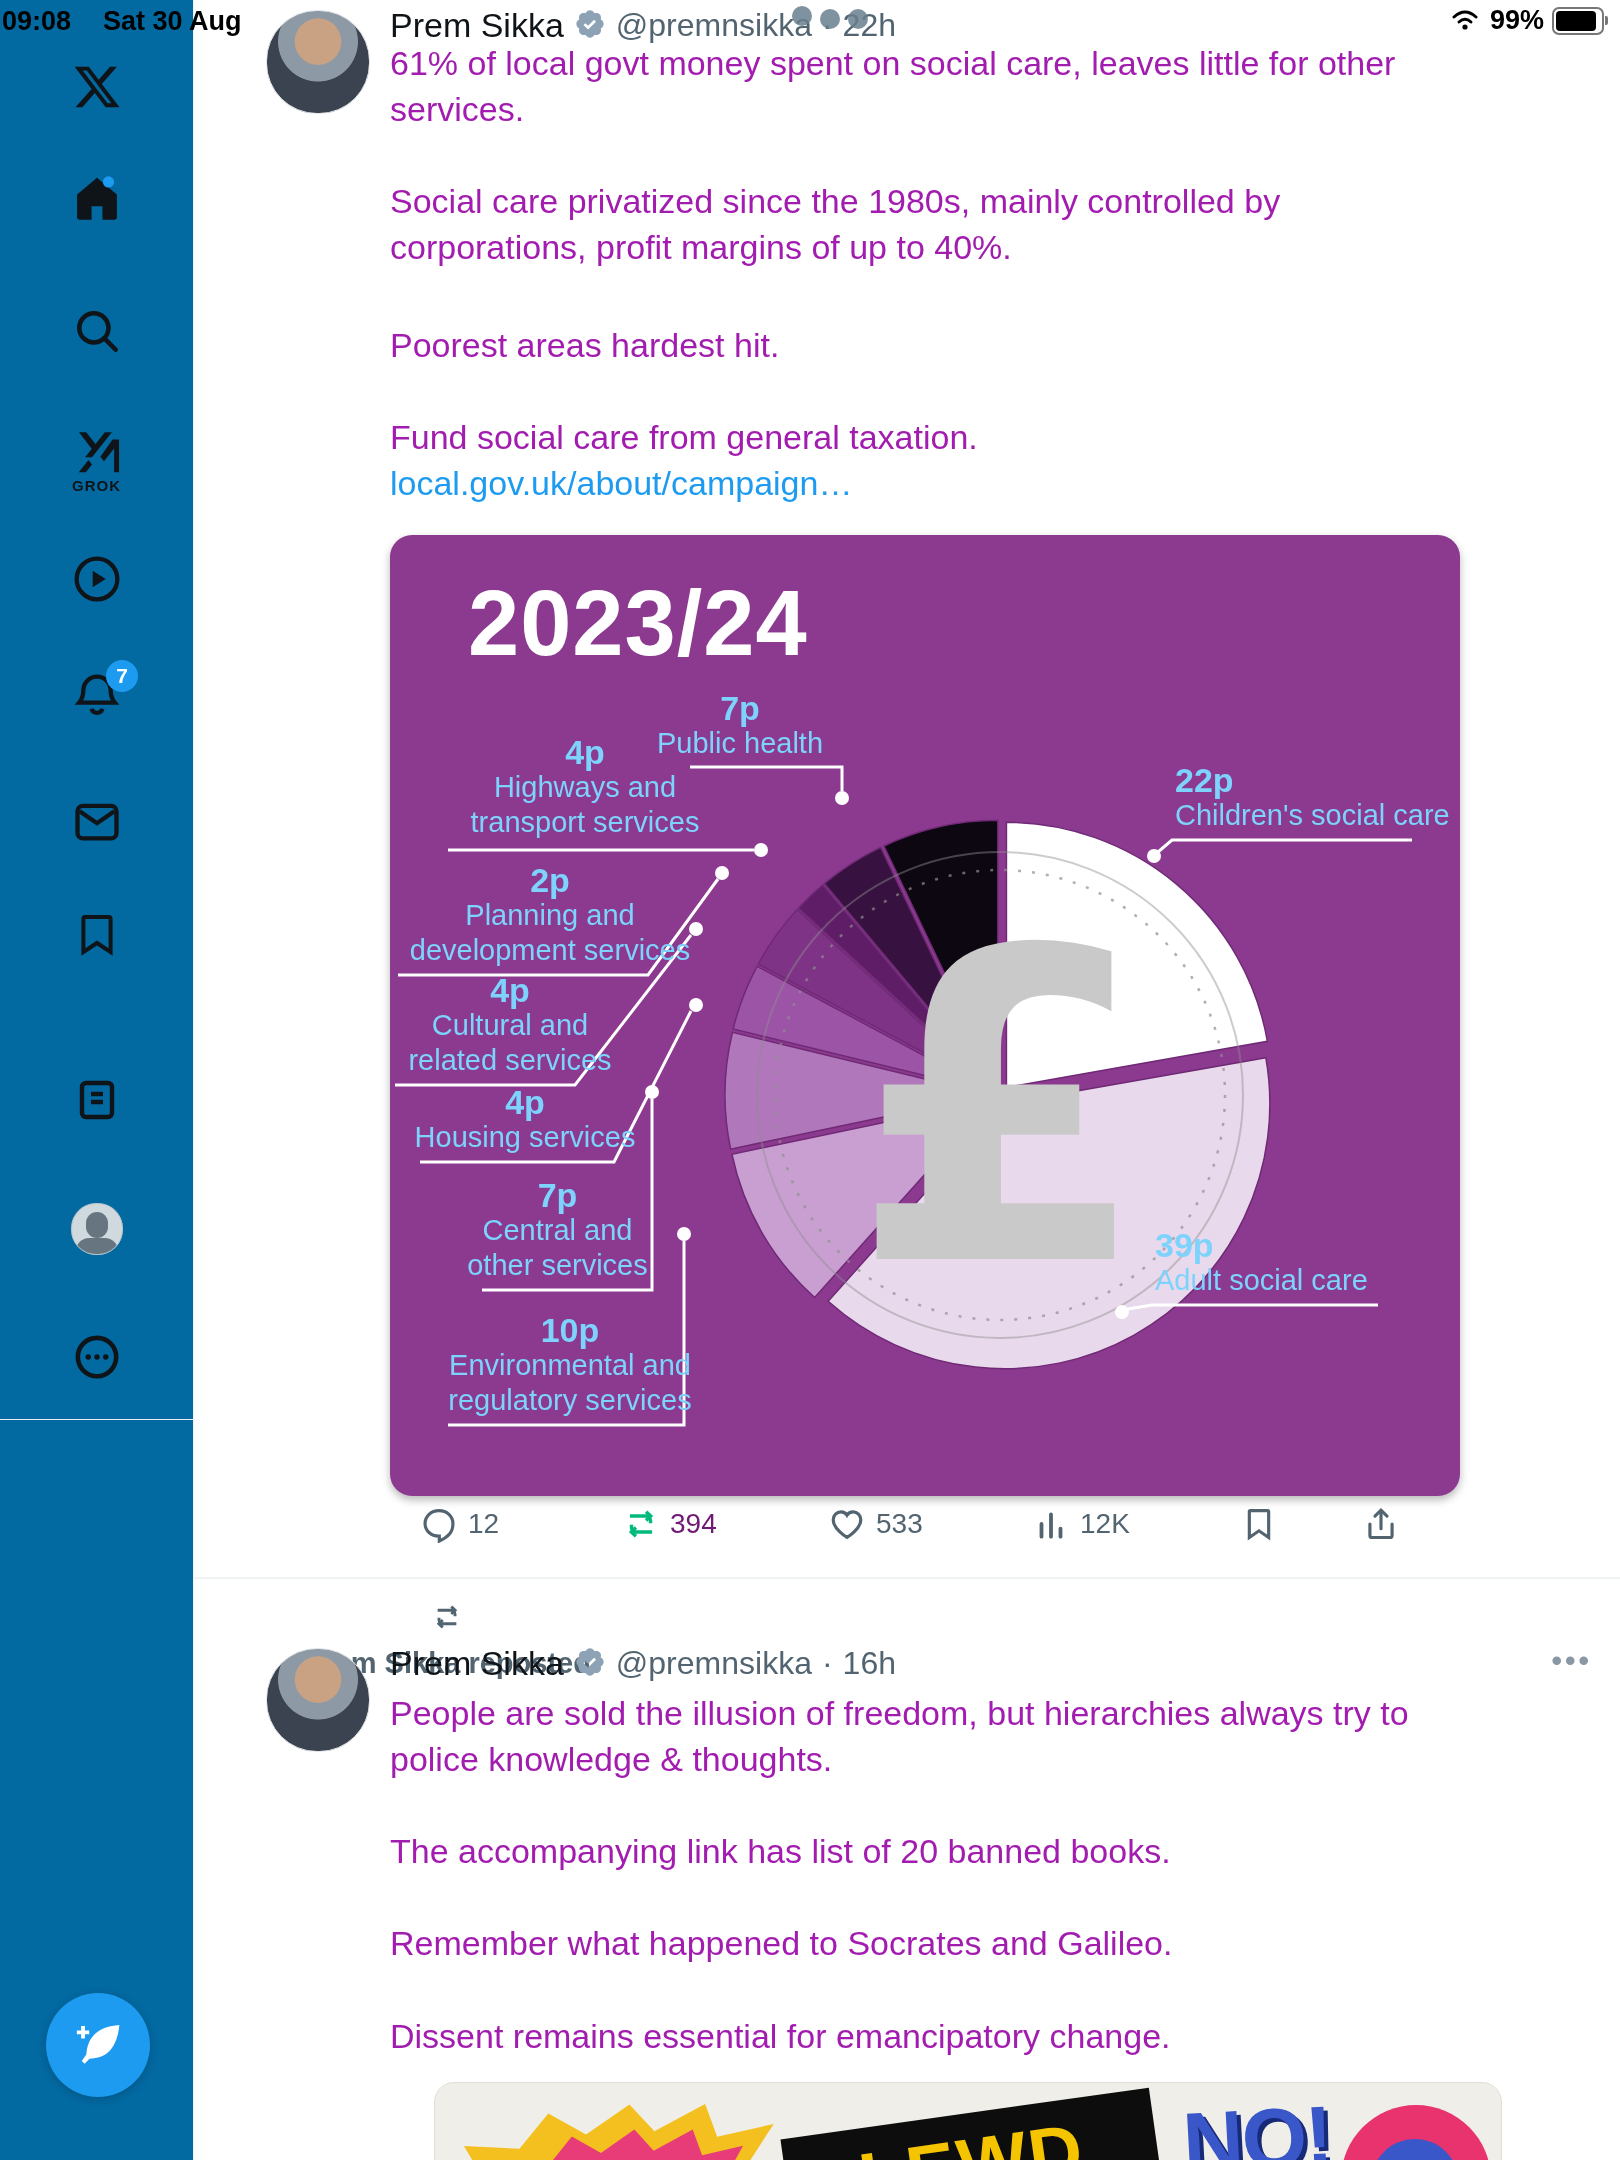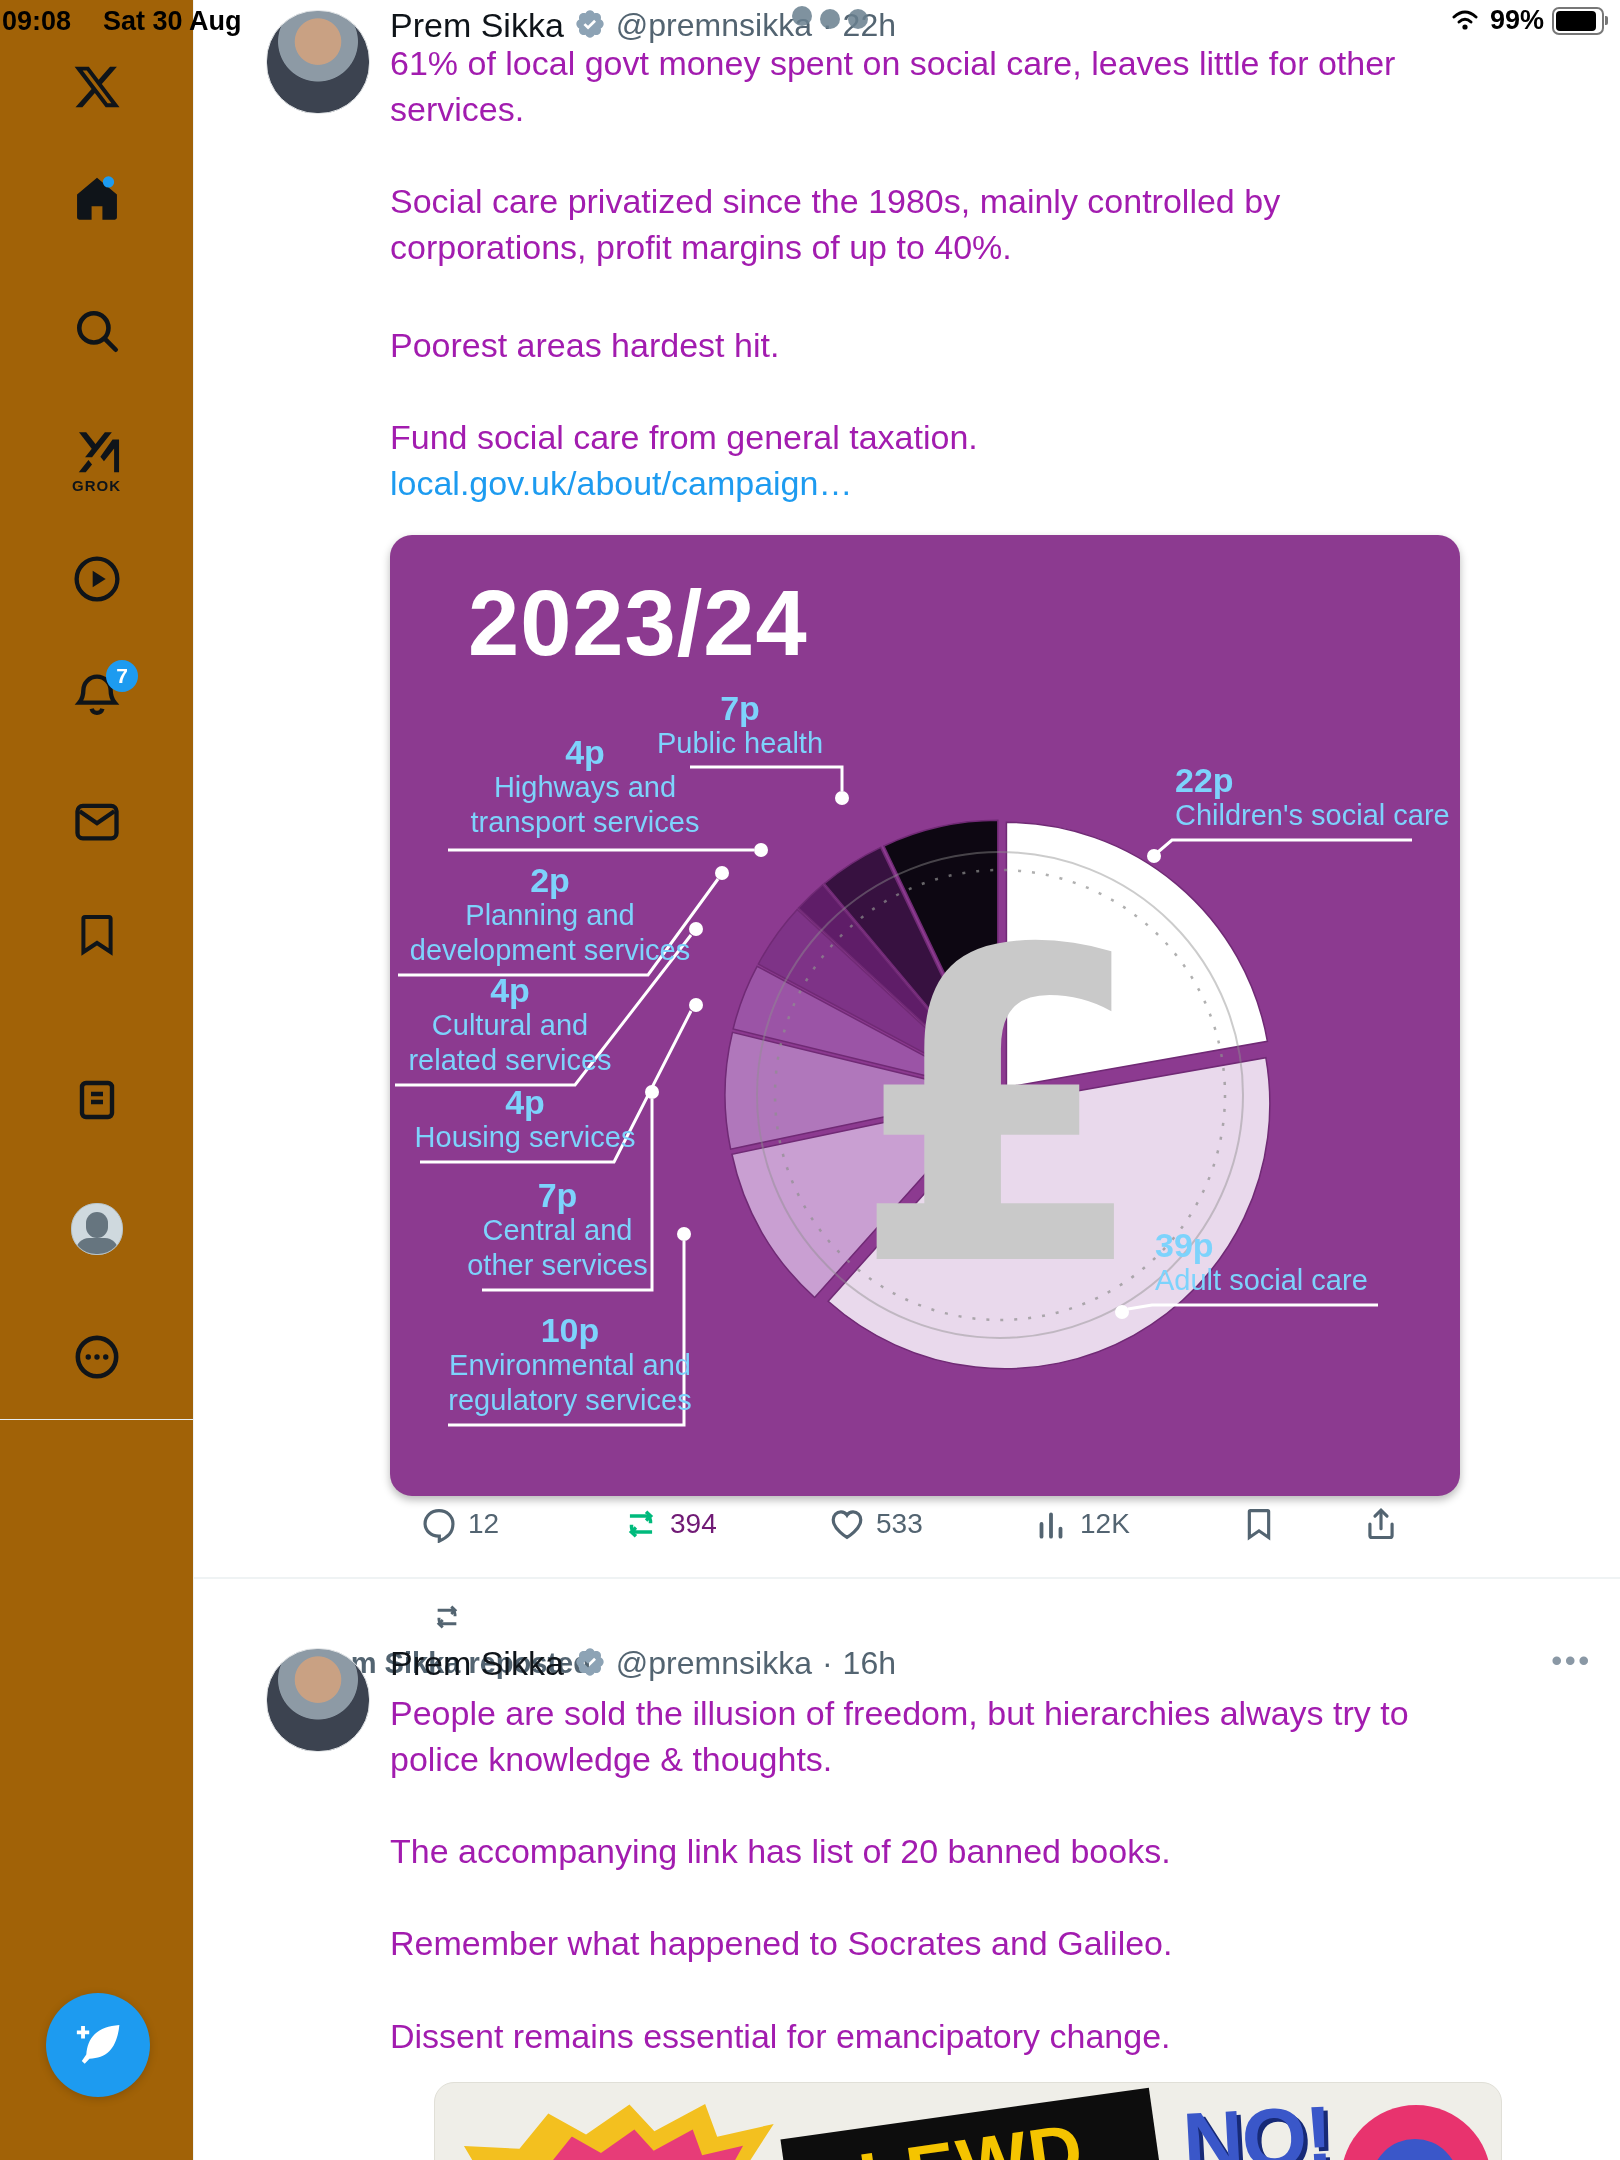--- a/index.html
+++ b/index.html
@@ -9,21 +9,21 @@
   .statusbar{position:absolute;left:0;top:0;width:1620px;height:40px;z-index:30;}
   .sb-time{position:absolute;left:2px;top:6px;font-size:27px;font-weight:700;color:#000;}
   .sb-date{position:absolute;left:103px;top:6px;font-size:27px;font-weight:700;color:#000;}
   .sb-right{position:absolute;right:16px;top:5px;display:flex;align-items:center;gap:8px;}
   .sb-batt-pct{font-size:27px;font-weight:700;color:#000;}
   .battery{position:relative;width:48px;height:24px;border:2px solid #777;border-radius:7px;}
   .battery .fill{position:absolute;left:2px;top:2px;bottom:2px;width:40px;background:#000;border-radius:4px;}
   .battery .tip{position:absolute;right:-6px;top:7px;width:3px;height:9px;background:#777;border-radius:0 2px 2px 0;}
 
   
-  .sidebar{position:absolute;left:0;top:0;width:193px;height:2160px;border-right:1px solid #eff3f4;background:#a16207;z-index:20;}
+  .sidebar{position:absolute;left:0;top:0;width:193px;height:2160px;border-right:1px solid #eff3f4;background:#0369a1;z-index:20;}
   .side-item{position:absolute;left:0;width:193px;display:flex;justify-content:center;}
   .side-item svg{display:block;}
   .side-divider{position:absolute;left:0;top:1419px;width:193px;height:1px;background:#e8edf0;}
   .bell-badge{position:absolute;left:106px;top:660px;width:32px;height:32px;border-radius:16px;background:#1d9bf0;color:#fff;
     font-size:21px;font-weight:700;display:flex;align-items:center;justify-content:center;z-index:2;}
   .grok-label{position:absolute;left:0;top:477px;width:193px;text-align:center;font-size:15px;font-weight:800;letter-spacing:1px;color:#0f1419;}
   .side-avatar{position:absolute;left:71px;top:1203px;width:50px;height:50px;border-radius:25px;background:#cfd9de;overflow:hidden;border:1px solid #b7c4ca;}
   .side-avatar .head{position:absolute;left:14px;top:8px;width:22px;height:26px;border-radius:11px;background:#66757f;}
   .side-avatar .body{position:absolute;left:4px;top:34px;width:42px;height:26px;border-radius:21px;background:#66757f;}
   .compose-btn{position:absolute;left:46px;top:1993px;width:104px;height:104px;border-radius:52px;background:#1d9bf0;

